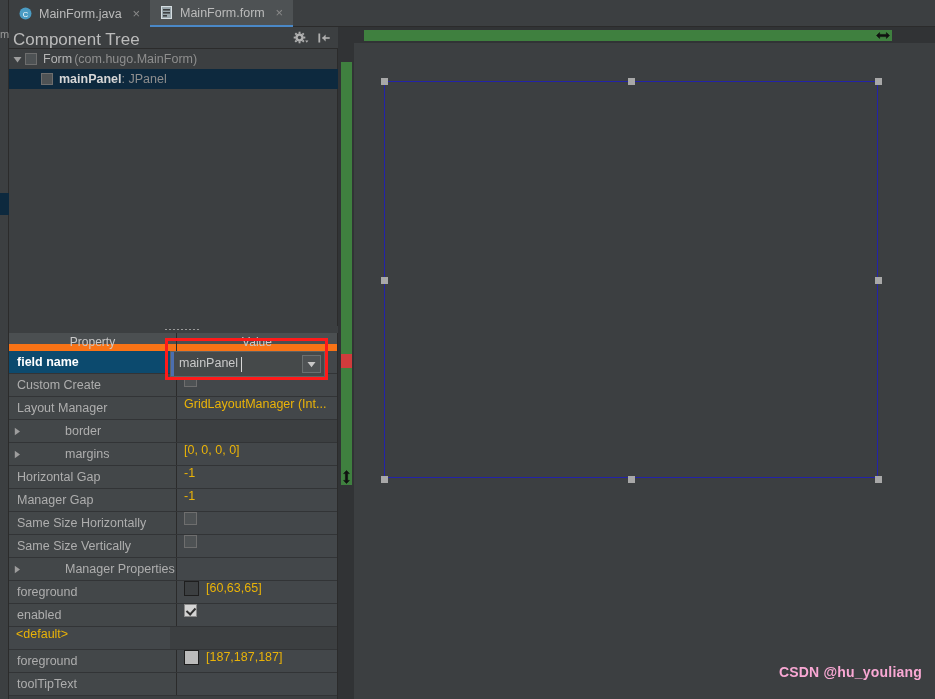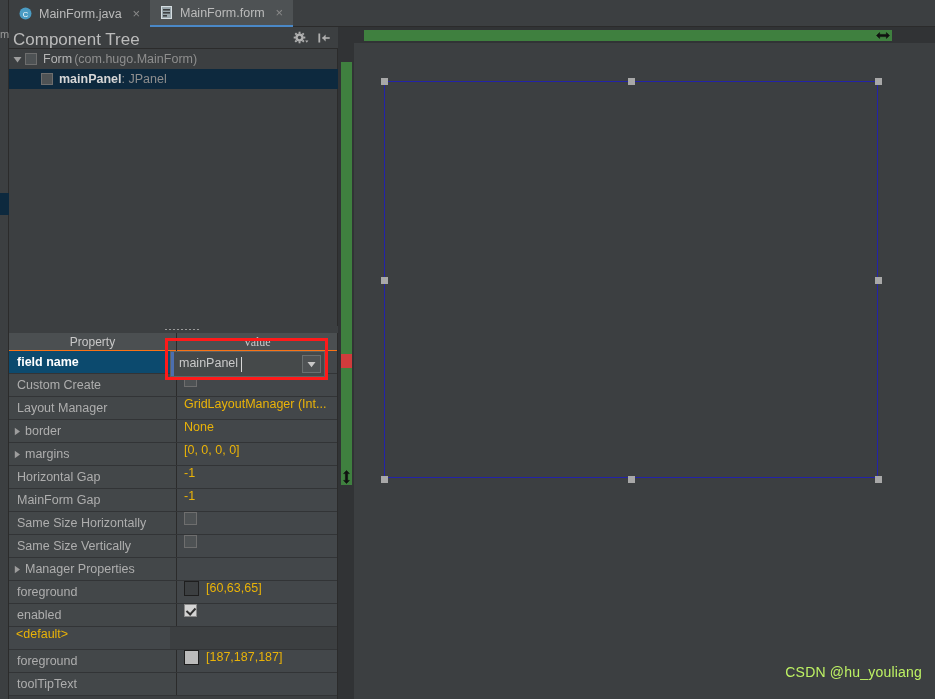--- a/index.html
+++ b/index.html
@@ -121,45 +121,45 @@
   .props {
     position: absolute; left: 9px; top: 333px;
     width: 329px; height: 366px;
     background: #3c3f41;
     border-right: 1px solid #2b2b2b;
     overflow: hidden;
   }
   .prop-head {
     display: flex; height: 18px; width: 329px;
     background: #4b4f51;
-    border-bottom: 1px solid #f97316;
+    border-bottom: 7px solid #f97316;
     font-size: 12px; color: #c8c8c8;
   }
   .prop-head .hcell {
     display: flex; align-items: center; justify-content: center;
     height: 18px; border-right: 1px solid #2b2b2b;
   }
   .hcell.c1 { width: 168px; }
-  .hcell.c2 { width: 161px; font-family: Liberation Serif, serif; }
+  .hcell.c2 { width: 161px; }
 
   .prop-row {
     display: flex; height: 23px; width: 329px;
     border-bottom: 1px solid #323436;
     font-size: 12.5px;
   }
   .prop-row.sel .pcell-name { background: #0c4a6e; color: #ffffff; font-weight: bold; }
   .pcell-name {
     width: 168px; height: 22px;
     display: flex; align-items: center;
     padding-left: 8px;
     color: #aeaeae; background: #434749;
     border-right: 1px solid #2b2b2b;
     white-space: nowrap; overflow: hidden;
   }
-  .pcell-name.indent { padding-left: 0; }
+  .pcell-name.indent { padding-left: 0; gap: 40px; }
   .pcell-val {
     width: 161px; height: 22px;
     display: flex; 
     padding-left: 7px;
     color: #eab308; background: #43474a;
     white-space: nowrap; overflow: hidden;
   }
   .expander {
     width: 16px; height: 22px; flex: 0 0 auto;
     display: flex; align-items: center; justify-content: center;
@@ -261,22 +261,23 @@
   }
   .handle {
     position: absolute;
     width: 7px; height: 7px;
     background: #a8a8a8;
   }
 
   
   .watermark {
     position: absolute; right: 13px; bottom: 19px;
-    font-size: 14px; color: #bef264;
+    font-size: 14px; color: #f9a8d4;
     letter-spacing: 0.2px;
+    font-weight: bold;
   }
 </style>
 </head>
 <body>
 
 <div id="app">
 
   <div class="left-strip">
     <div class="left-strip-label">m</div>
     <div class="left-strip-sel"></div>
@@ -397,23 +398,20 @@
         </div>
         <div class="prop-row">
           <div class="pcell-name indent">
             <span class="expander">
               <svg width="7" height="9" viewBox="0 0 7 9">
                 <path d="M0.8 0.7 L6 4.5 L0.8 8.3 Z" fill="#9d9d9d"></path>
               </svg>
             </span>
             <span>border</span>
           </div>
-          <div class="pcell-val">
-            <span>None</span>
-          </div>
         </div>
         <div class="prop-row">
           <div class="pcell-name indent">
             <span class="expander">
               <svg width="7" height="9" viewBox="0 0 7 9">
                 <path d="M0.8 0.7 L6 4.5 L0.8 8.3 Z" fill="#9d9d9d"></path>
               </svg>
             </span>
             <span>margins</span>
           </div>
@@ -424,21 +422,21 @@
         <div class="prop-row">
           <div class="pcell-name">
             <span>Horizontal Gap</span>
           </div>
           <div class="pcell-val">
             <span>-1</span>
           </div>
         </div>
         <div class="prop-row">
           <div class="pcell-name">
-            <span>MainForm Gap</span>
+            <span>Manager Gap</span>
           </div>
           <div class="pcell-val">
             <span>-1</span>
           </div>
         </div>
         <div class="prop-row">
           <div class="pcell-name">
             <span>Same Size Horizontally</span>
           </div>
           <div class="pcell-val">

